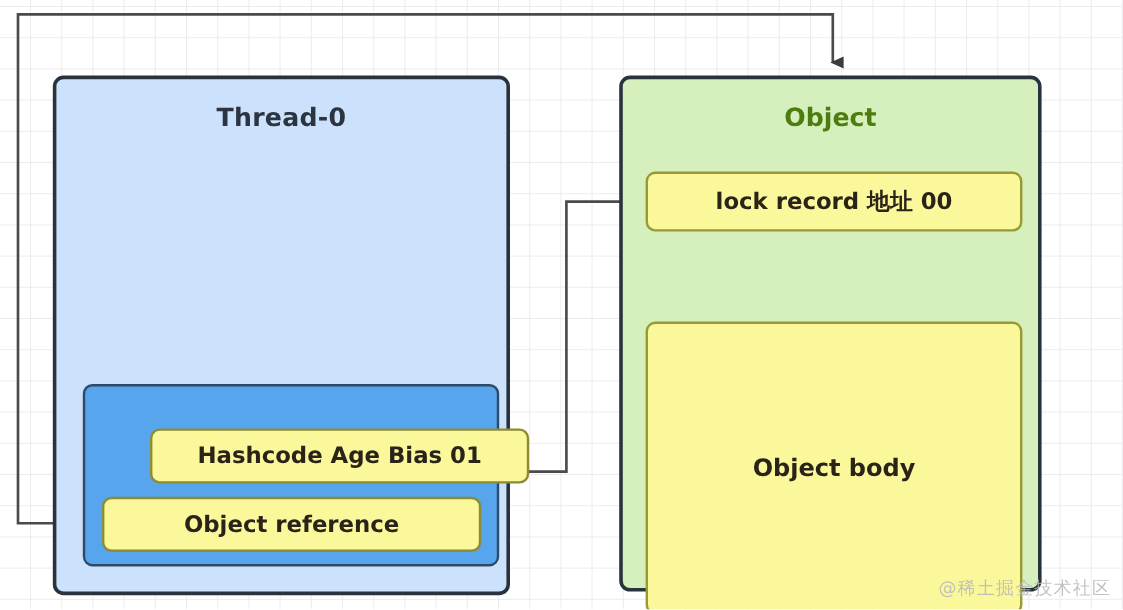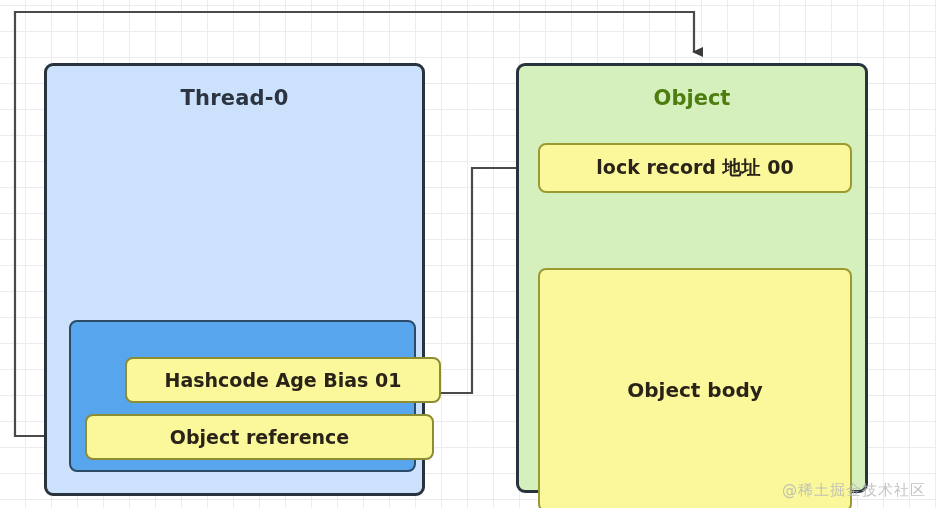--- a/index.html
+++ b/index.html
@@ -133,21 +133,21 @@
     font-size: 20px;
   }
 
   
   .lr-slot-hash {
     left: 14px; top: 35px; width: 316px; height: 46px;
     font-size: 19px;
     margin-left: 40px;
   }
   .lr-slot-ref {
-    left: 14px; top: 92px; width: 349px; height: 46px;
+    left: 14px; top: 92px; width: 316px; height: 46px;
     font-size: 19px;
   }
 
   
   .conn-svg {
     position: absolute;
     left: 0;
     top: 0;
     width: 936px;
     height: 508px;

